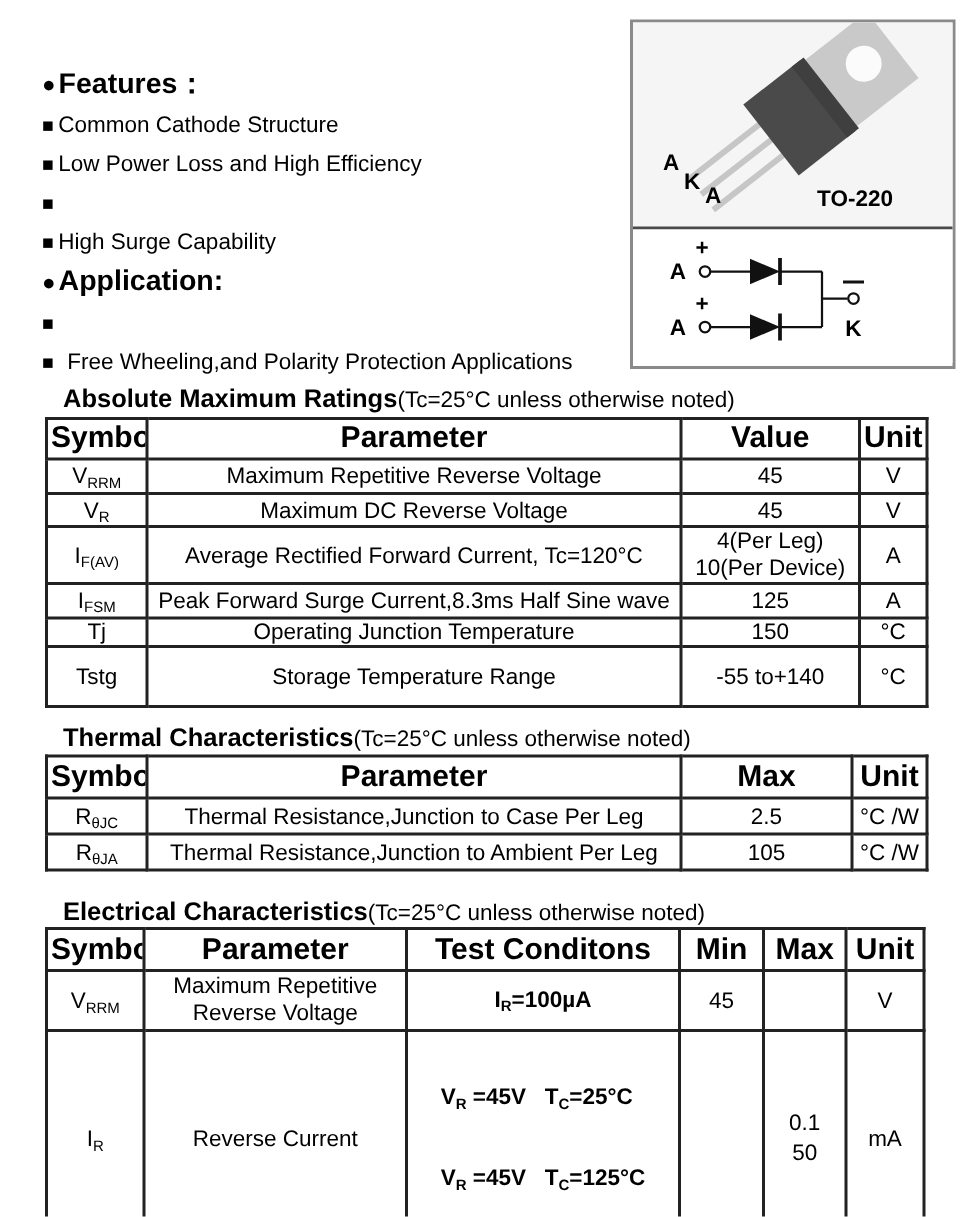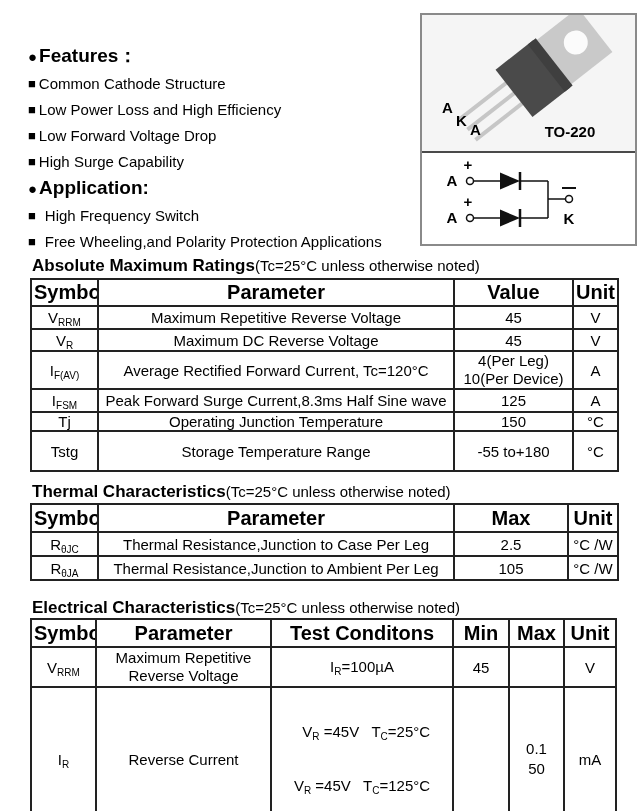--- a/index.html
+++ b/index.html
@@ -17,35 +17,35 @@
 
   
   .pkgbox { position:absolute; left:420px; top:13px; width:217px; height:233px;
             border:2px solid #8a8a8a; background:#fff; }
   .pkg-top { width:213px; height:138px; background:#f5f5f5; border-bottom:2px solid #4a4a4a; }
   .pkg-bottom { width:213px; height:89px; background:#fff; }
   svg text { font-family:"Liberation Sans", sans-serif; }
 
   
   .tbl-title { position:absolute; left:32px; white-space:nowrap; }
-  .tbl-title .big { font-size:17px; font-weight:bold; }
+  .tbl-title .big { font-size:17px; font-weight:bold;margin-left:10px; }
   .tbl-title .small { font-size:15px; }
 
   
   table.dt { position:absolute; border-collapse:collapse; table-layout:fixed; }
   table.dt th, table.dt td { border:2px solid #222; text-align:center;
                              vertical-align:middle; padding:0 2px; overflow:hidden; }
   table.dt th { font-size:20px; font-weight:bold; }
   table.dt td { font-size:15px; }
   td.sym { font-size:16px; }
   sub { font-size:10px; vertical-align:-3px; line-height:0; }
   .ln18 { line-height:18px; }
   .ln20 { line-height:20px; }
   .cond { text-align:center; }
-  .cond .blk { display:inline-block; text-align:right; white-space:pre; }
+  .cond .blk { display:inline-block; text-align:left; white-space:pre;font-weight:bold; }
   .t1 { left:30px; top:278px; width:587px; }
   .t2 { left:30px; top:503px; width:587px; }
   .t3 { left:30px; top:618px; width:585px; }
 </style>
 </head>
 <body>
 
 <div class="features">
   <div class="sec-head">
     <span class="dot">●</span>
@@ -54,33 +54,31 @@
   <div class="li">
     <span class="sq">■</span>
     <span>Common Cathode Structure</span>
   </div>
   <div class="li">
     <span class="sq">■</span>
     <span>Low Power Loss and High Efficiency</span>
   </div>
   <div class="li">
     <span class="sq">■</span>
-    <span>Low Forward Voltage Drop</span>
   </div>
   <div class="li">
     <span class="sq">■</span>
     <span>High Surge Capability</span>
   </div>
   <div class="sec-head">
     <span class="dot">●</span>
     <span>Application:</span>
   </div>
   <div class="li spaced">
     <span class="sq">■</span>
-    <span>High Frequency Switch</span>
   </div>
   <div class="li spaced">
     <span class="sq">■</span>
     <span>Free Wheeling,and Polarity Protection Applications</span>
   </div>
 </div>
 
 <div class="pkgbox">
   <div class="pkg-top">
     <svg width="213" height="136" viewBox="0 0 213 136">
@@ -173,21 +171,21 @@
   </tr>
   <tr style="height:14px">
     <td class="sym">Tj</td>
     <td>Operating Junction Temperature</td>
     <td>150</td>
     <td>°C</td>
   </tr>
   <tr style="height:40px">
     <td class="sym">Tstg</td>
     <td>Storage Temperature Range</td>
-    <td>-55 to+180</td>
+    <td>-55 to+140</td>
     <td>°C</td>
   </tr>
 </tbody>
   </table>
 
 <div class="tbl-title" style="top:482px">
   <span class="big">Thermal Characteristics</span><span class="small">(Tc=25°C unless otherwise noted)</span>
 </div>
 <table class="dt t2">
   <colgroup>

